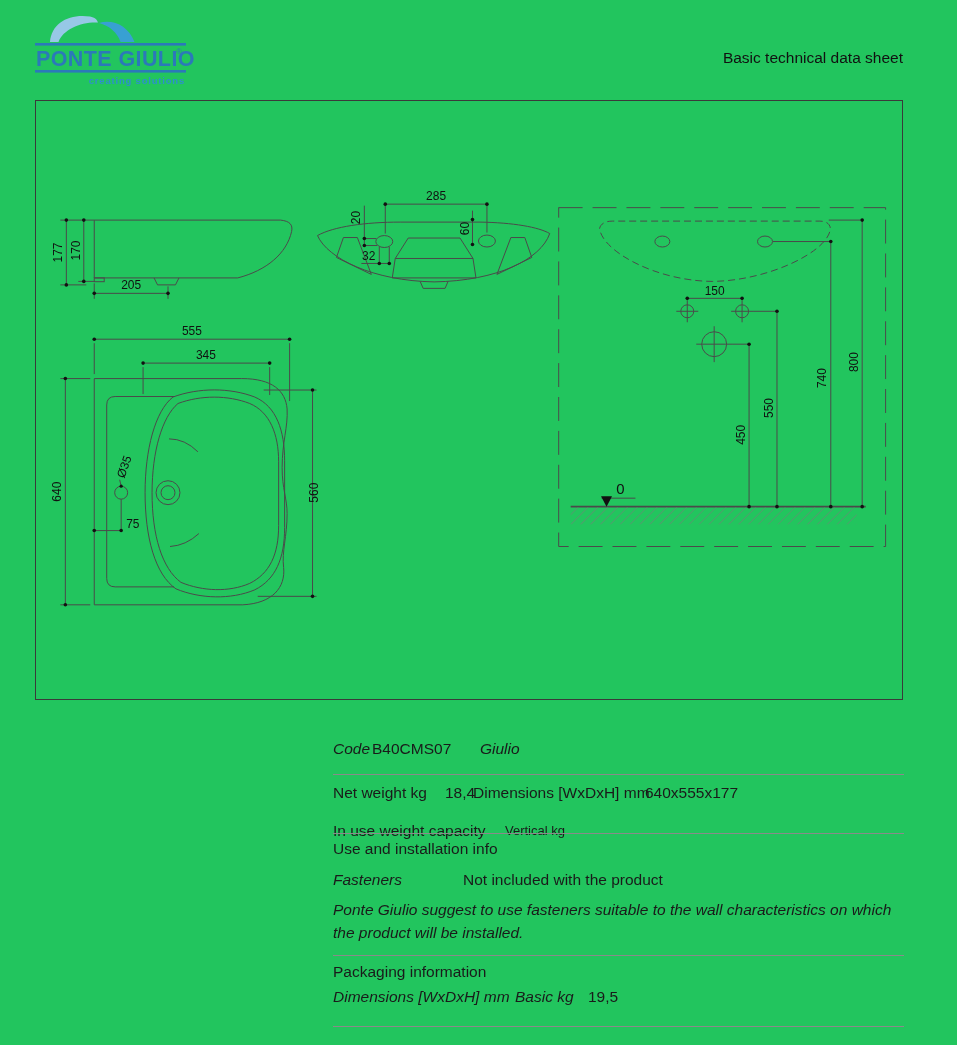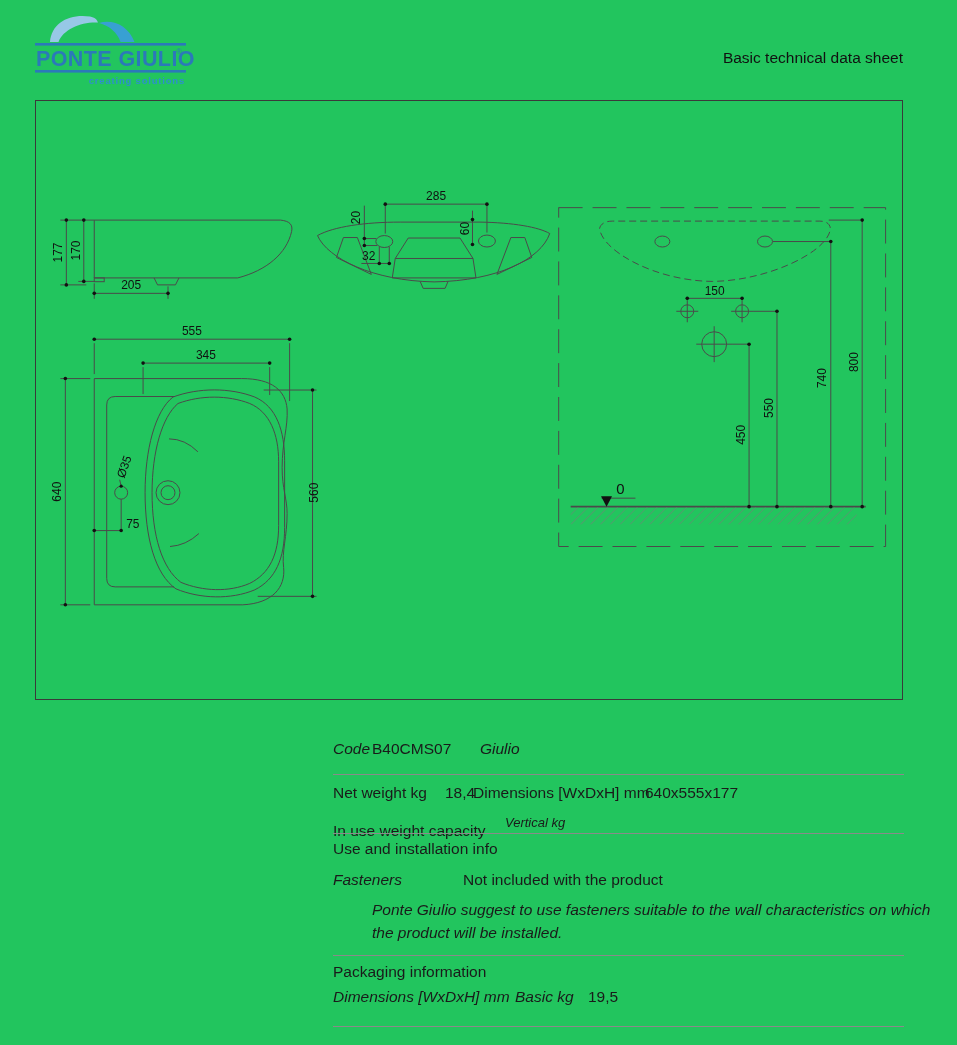--- a/index.html
+++ b/index.html
@@ -15,23 +15,23 @@
   .dln2{stroke:#4a4a4a;stroke-width:1.6;fill:none;}
   .dot{fill:#111;stroke:none;}
   .dimtxt{font-family:"Liberation Sans","DejaVu Sans",sans-serif;font-size:12px;fill:#111;stroke:none;}
   .dimtxt-big{font-family:"Liberation Sans","DejaVu Sans",sans-serif;font-size:15px;fill:#111;stroke:none;}
   
   #specs{position:absolute;left:333px;top:735px;width:571px;height:305px;font-size:15.5px;}
   .srow{position:relative;height:0;}
   .abs{position:absolute;white-space:nowrap;text-align:center;}
   .it{font-style:italic;}
   .bd{font-weight:normal;}
-  .small-it{font-style:italic;font-size:13px;}
+  .small-it{font-size:13px;margin-top:8px;}
   .rule{position:absolute;left:0;width:571px;height:0;border-top:1.6px solid #8a8a8a;}
-  #fasteners-note{position:absolute;left:0;top:163px;width:562px;font-style:italic;line-height:1.5;margin-left:39px;}
+  #fasteners-note{position:absolute;left:0;top:163px;width:562px;font-style:italic;line-height:1.5;}
 </style>
 </head>
 <body>
 
 <div id="page">
 
   <svg id="logo" viewBox="0 0 160 84">
     <path d="M15,34 C16.5,15 34,5.5 55,8.5 C60,9.5 62,11.5 63,14.5 C47,13.5 28,21 23.5,34 Z" fill="#97c8e6" stroke="none"></path>
     <path d="M64,15 C78,11 93,17.5 99.5,34 L85.5,34 C82.5,24.5 74,17.5 64,15 Z" fill="#38a0d3" stroke="none"></path>
     <rect x="0" y="35" width="151" height="2.6" fill="#2b79b9"></rect>

